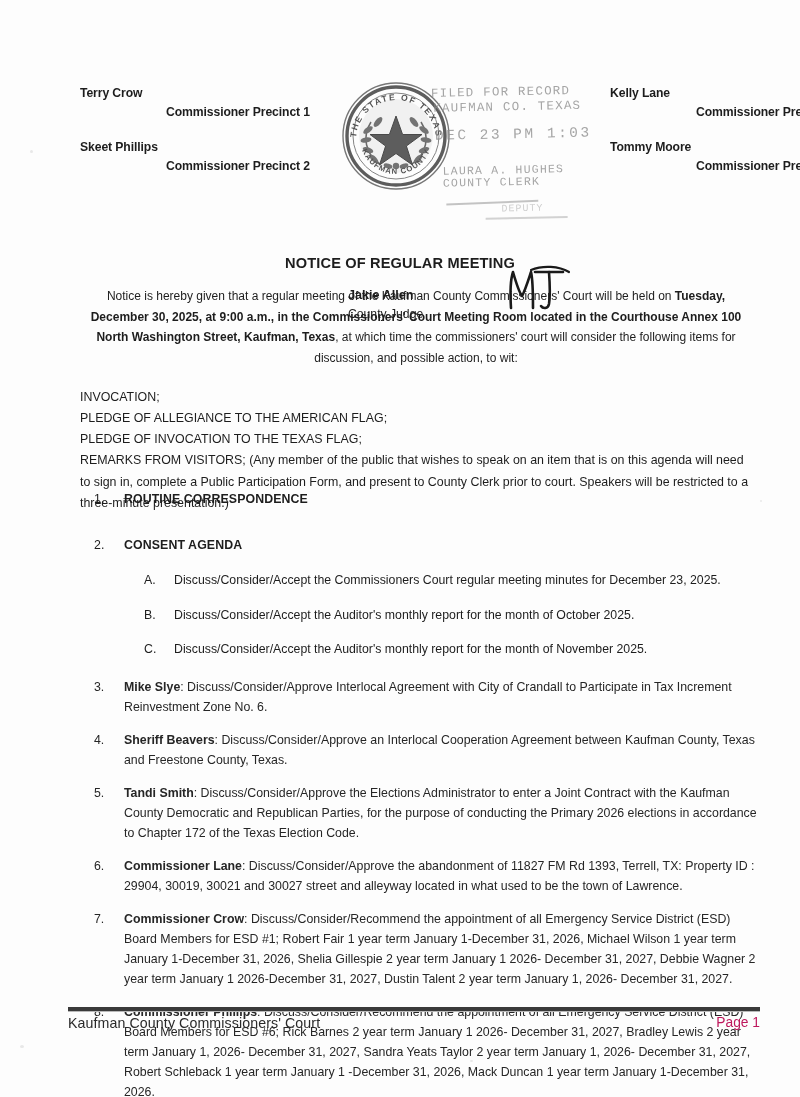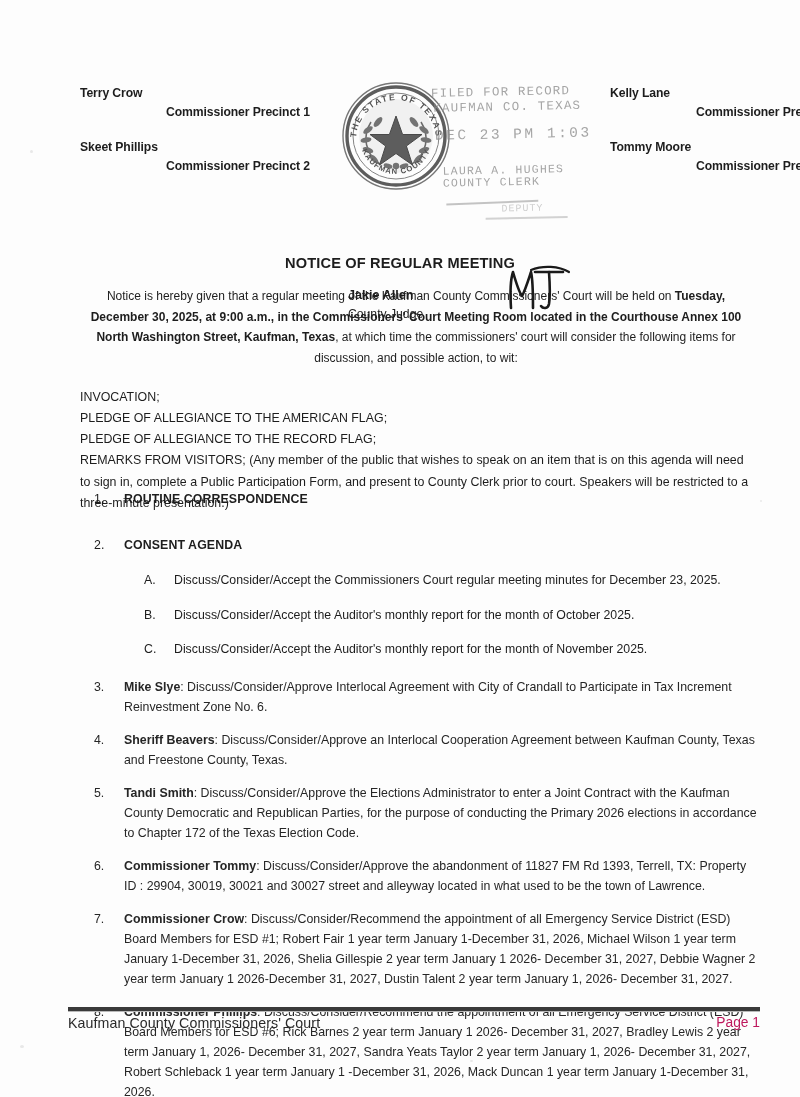--- a/index.html
+++ b/index.html
@@ -345,21 +345,21 @@
   <div class="notice-title">NOTICE OF REGULAR MEETING</div>
 
   <div class="body-block">
     <div class="notice-para">
       <span>Notice is hereby given that a regular meeting of the Kaufman County Commissioners' Court will be held on </span><b>Tuesday, December 30, 2025, at 9:00 a.m., in the Commissioners' Court Meeting Room located in the Courthouse Annex 100 North Washington Street, Kaufman, Texas</b><span>, at which time the commissioners' court will consider the following items for discussion, and possible action, to wit:</span>
     </div>
 
     <div class="ceremony">
       <div>INVOCATION;</div>
       <div>PLEDGE OF ALLEGIANCE TO THE AMERICAN FLAG;</div>
-      <div>PLEDGE OF ALLEGIANCE TO THE RECORD FLAG;</div>
+      <div>PLEDGE OF INVOCATION TO THE TEXAS FLAG;</div>
       <div>REMARKS FROM VISITORS; (Any member of the public that wishes to speak on an item that is on this agenda will need to sign in, complete a Public Participation Form, and present to County Clerk prior to court. Speakers will be restricted to a three-minute presentation.)</div>
     </div>
   </div>
 
   <div class="agenda">
 
     <div class="agenda-item heading">
       <span class="num">1.</span>
       <span>ROUTINE CORRESPONDENCE</span>
     </div>
@@ -394,21 +394,21 @@
       <span class="lead">Sheriff Beavers</span><span>: Discuss/Consider/Approve an Interlocal Cooperation Agreement between Kaufman County, Texas and Freestone County, Texas.</span>
     </div>
 
     <div class="agenda-item scanned">
       <span class="num">5.</span>
       <span class="lead">Tandi Smith</span><span>: Discuss/Consider/Approve the Elections Administrator to enter a Joint Contract with the Kaufman County Democratic and Republican Parties, for the purpose of conducting the Primary 2026 elections in accordance to Chapter 172 of the Texas Election Code.</span>
     </div>
 
     <div class="agenda-item scanned">
       <span class="num">6.</span>
-      <span class="lead">Commissioner Tommy</span><span>: Discuss/Consider/Approve the abandonment of 11827 FM Rd 1393, Terrell, TX: Property ID : 29904, 30019, 30021 and 30027 street and alleyway located in what used to be the town of Lawrence.</span>
+      <span class="lead">Commissioner Lane</span><span>: Discuss/Consider/Approve the abandonment of 11827 FM Rd 1393, Terrell, TX: Property ID : 29904, 30019, 30021 and 30027 street and alleyway located in what used to be the town of Lawrence.</span>
     </div>
 
     <div class="agenda-item scanned">
       <span class="num">7.</span>
       <span class="lead">Commissioner Crow</span><span>: Discuss/Consider/Recommend the appointment of all Emergency Service District (ESD) Board Members for ESD #1; Robert Fair 1 year term January 1-December 31, 2026, Michael Wilson 1 year term January 1-December 31, 2026, Shelia Gillespie 2 year term January 1 2026- December 31, 2027, Debbie Wagner 2 year term January 1 2026-December 31, 2027, Dustin Talent 2 year term January 1, 2026- December 31, 2027.</span>
     </div>
 
     <div class="agenda-item scanned">
       <span class="num">8.</span>
       <span class="lead">Commissioner Phillips</span><span>: Discuss/Consider/Recommend the appointment of all Emergency Service District (ESD) Board Members for ESD #6; Rick Barnes 2 year term January 1 2026- December 31, 2027, Bradley Lewis 2 year term January 1, 2026- December 31, 2027, Sandra Yeats Taylor 2 year term January 1, 2026- December 31, 2027, Robert Schleback 1 year term January 1 -December 31, 2026, Mack Duncan 1 year term January 1-December 31, 2026.</span>

